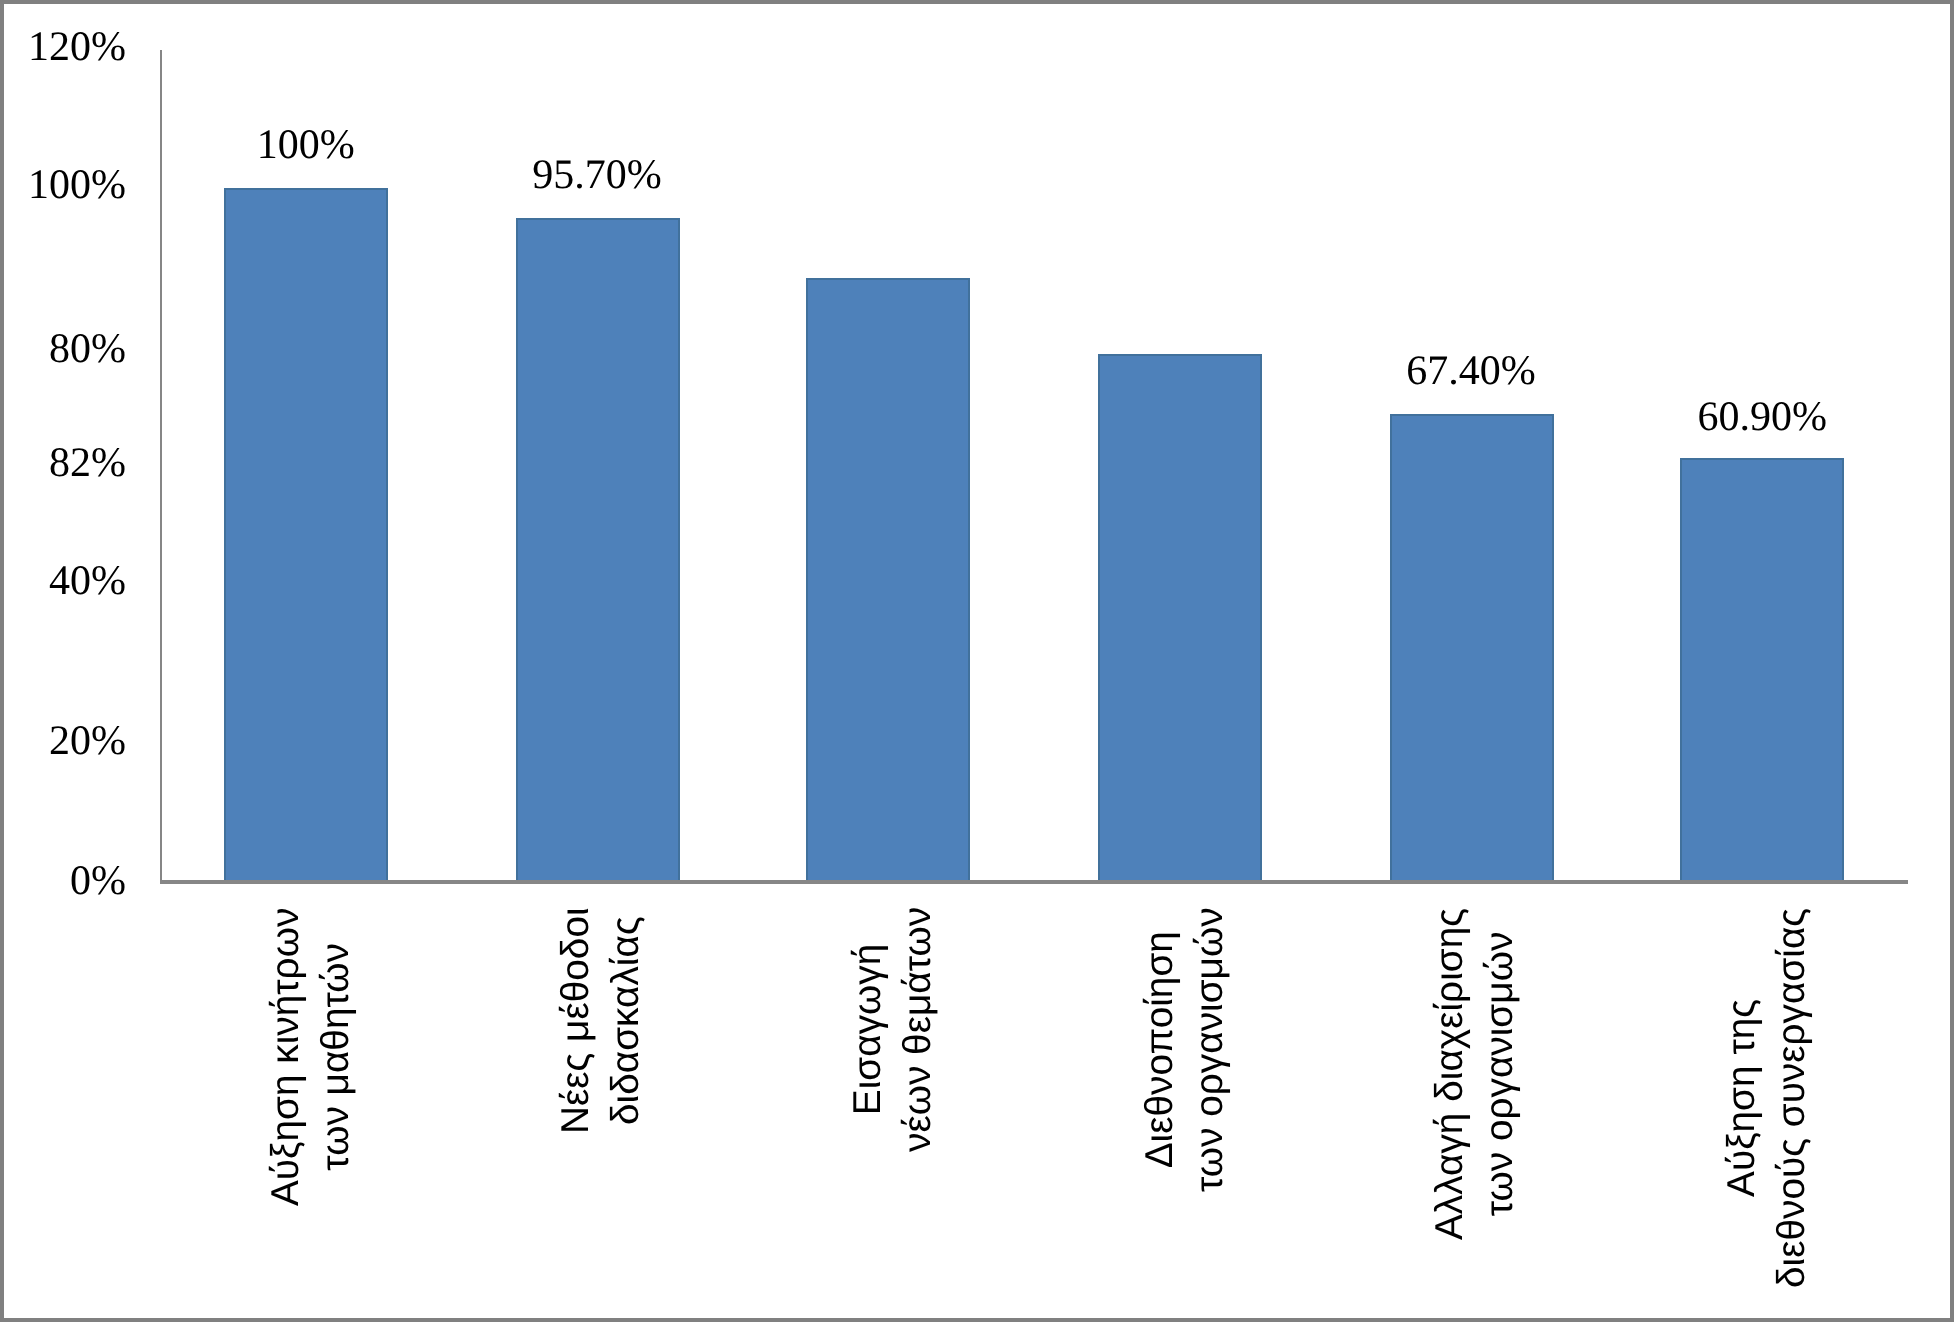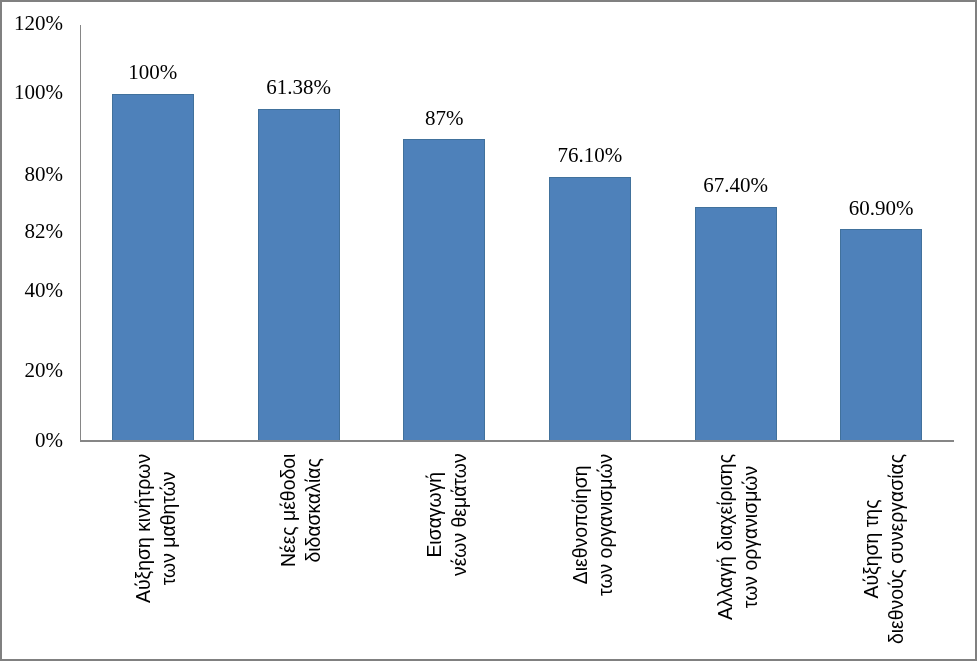--- a/index.html
+++ b/index.html
@@ -96,23 +96,21 @@
     <div class="ytick" style="top: 425.9px;">0%</div>
 
     <div class="bar" style="left: 111.833px; top: 93.9833px; width: 82px; height: 346.417px;"></div>
     <div class="bar" style="left: 257.5px; top: 108.879px; width: 82px; height: 331.521px;"></div>
     <div class="bar" style="left: 403.167px; top: 139.017px; width: 82px; height: 301.382px;"></div>
     <div class="bar" style="left: 548.833px; top: 176.777px; width: 82px; height: 263.623px;"></div>
     <div class="bar" style="left: 694.5px; top: 206.915px; width: 82px; height: 233.485px;"></div>
     <div class="bar" style="left: 840.167px; top: 229.432px; width: 82px; height: 210.968px;"></div>
 
     <div class="dlabel" style="left: 52.8333px; top: 58.4833px;">100%</div>
-    <div class="dlabel" style="left: 198.5px; top: 73.3792px;">61.38%</div>
-    <div class="dlabel" style="left: 344.167px; top: 103.517px;">87%</div>
-    <div class="dlabel" style="left: 489.833px; top: 141.277px;">76.10%</div>
+    <div class="dlabel" style="left: 198.5px; top: 73.3792px;">95.70%</div>
     <div class="dlabel" style="left: 635.5px; top: 171.415px;">67.40%</div>
     <div class="dlabel" style="left: 781.167px; top: 193.932px;">60.90%</div>
 
     <div class="catlabel" style="transform: rotate(-90deg); left: 130.533px; top: 602.956px;">
       <div>Αύξηση κινήτρων</div>
       <div>των μαθητών</div>
     </div>
     <div class="catlabel" style="transform: rotate(-90deg); left: 276.2px; top: 567.097px;">
       <div>Νέες μέθοδοι</div>
       <div>διδασκαλίας</div>

